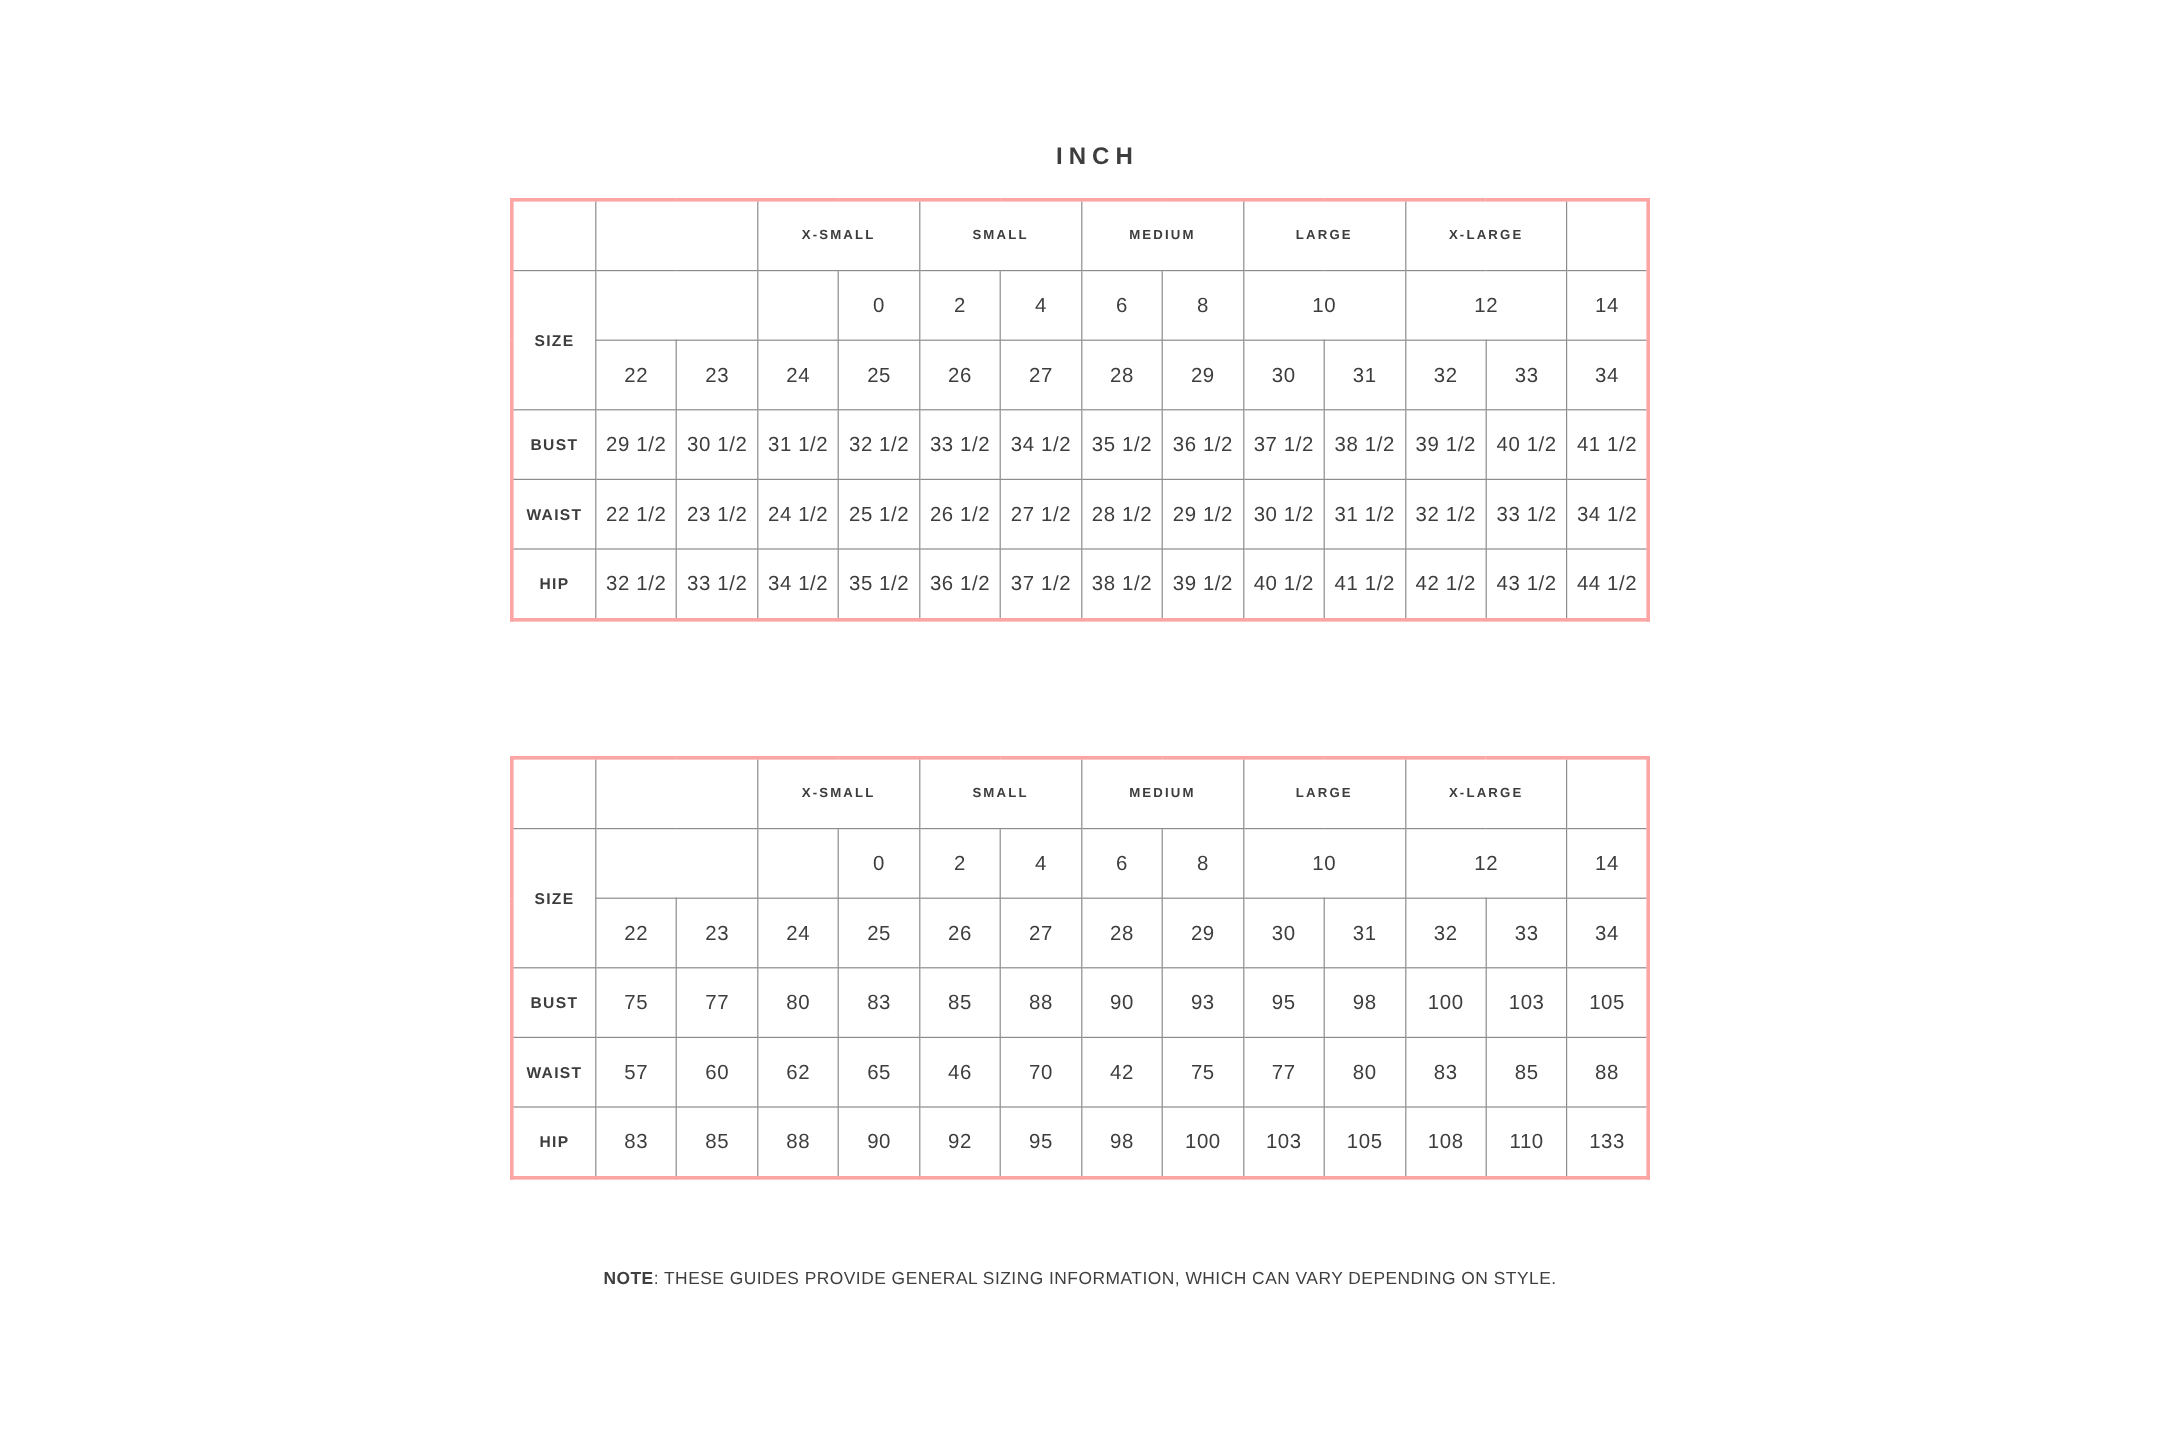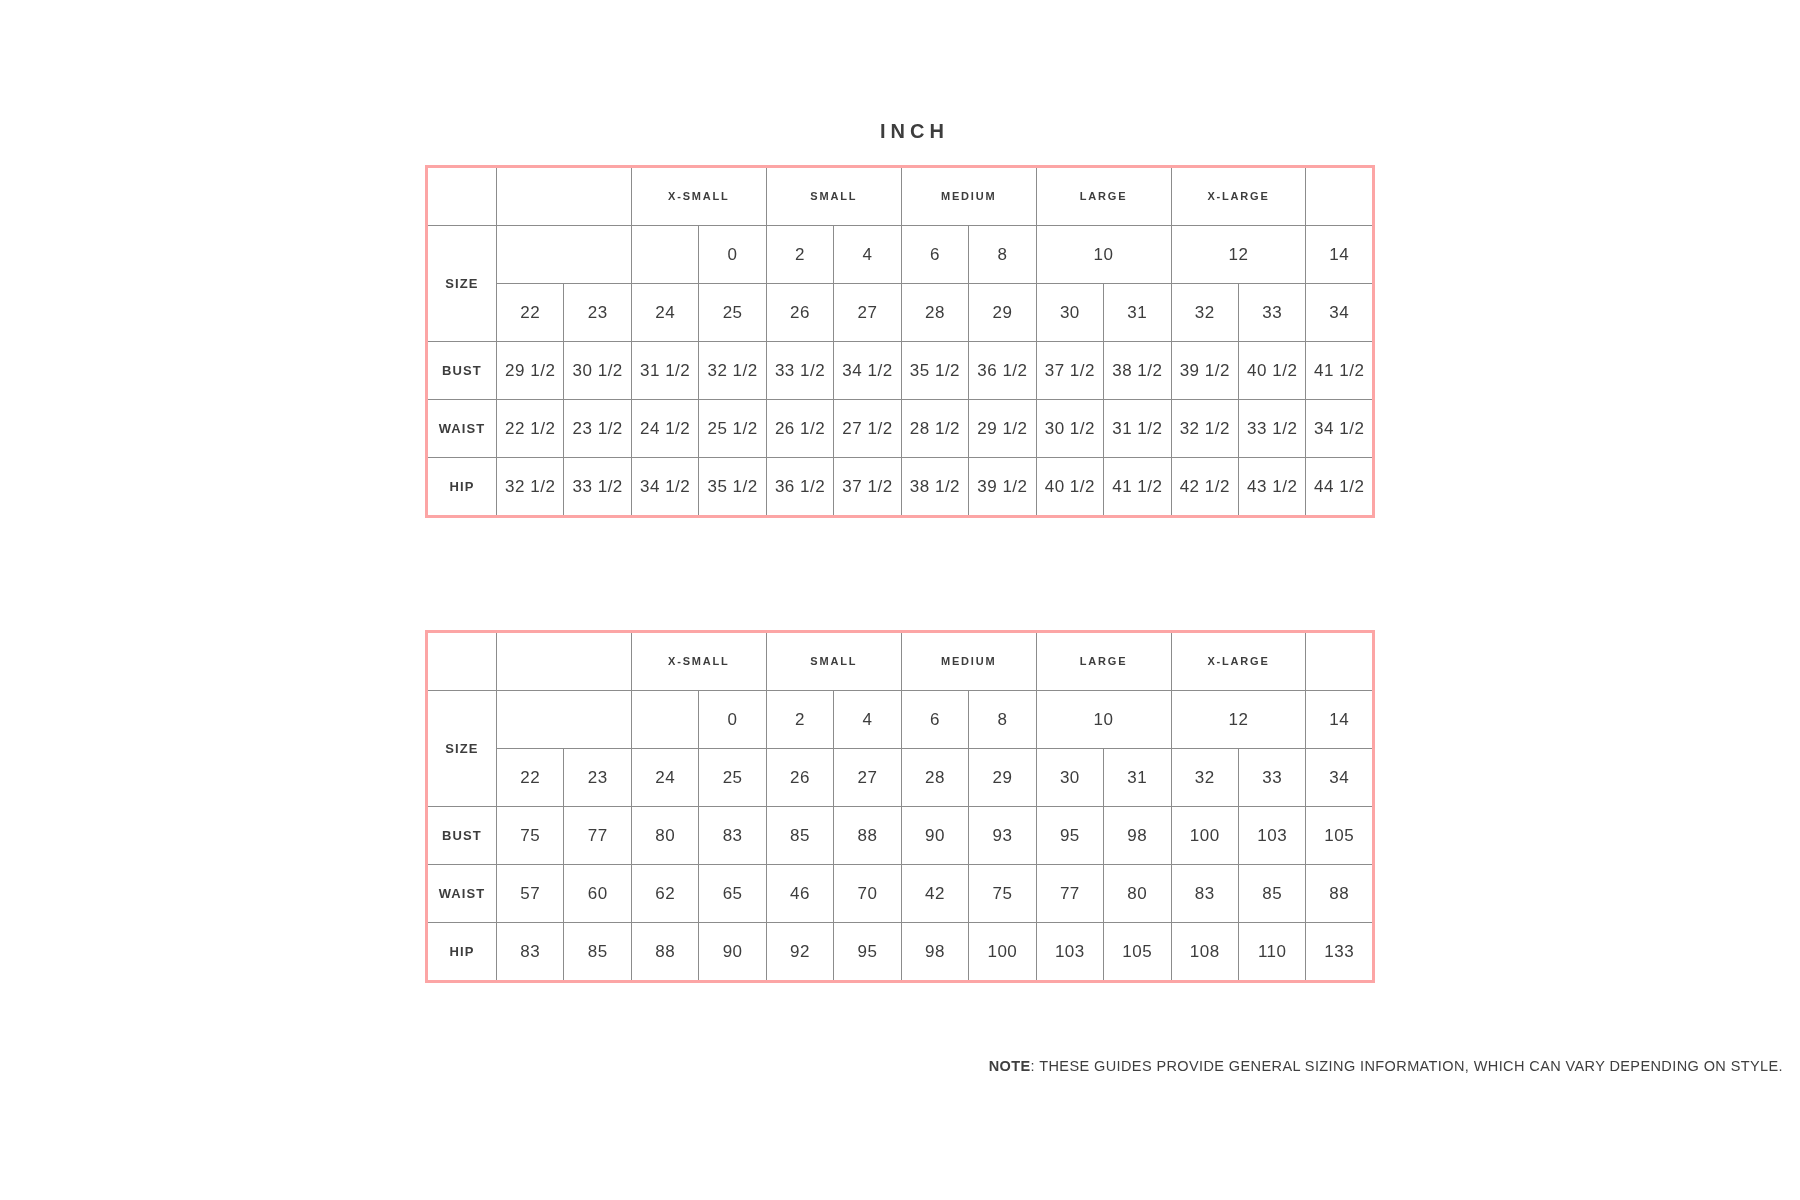--- a/index.html
+++ b/index.html
@@ -61,22 +61,22 @@
     color: #3a3a3a;
   }
   td.num {
     font-size: 17px;
     letter-spacing: 0.5px;
     color: #404040;
   }
   td.light-bottom { border-bottom-color: #c6c6c6; }
   td.light-top    { border-top-color:    #c6c6c6; }
   .note {
-    margin: 75px 17px 0 0;
-    text-align: right;
+    margin: 75px 0 0 0;
+    text-align: center;
     font-size: 14.5px;
     letter-spacing: 0.4px;
     color: #3f3f3f;
   }
   .note .note-label { font-weight: bold; }
 </style>
 </head>
 <body>
 
 <div class="page">

